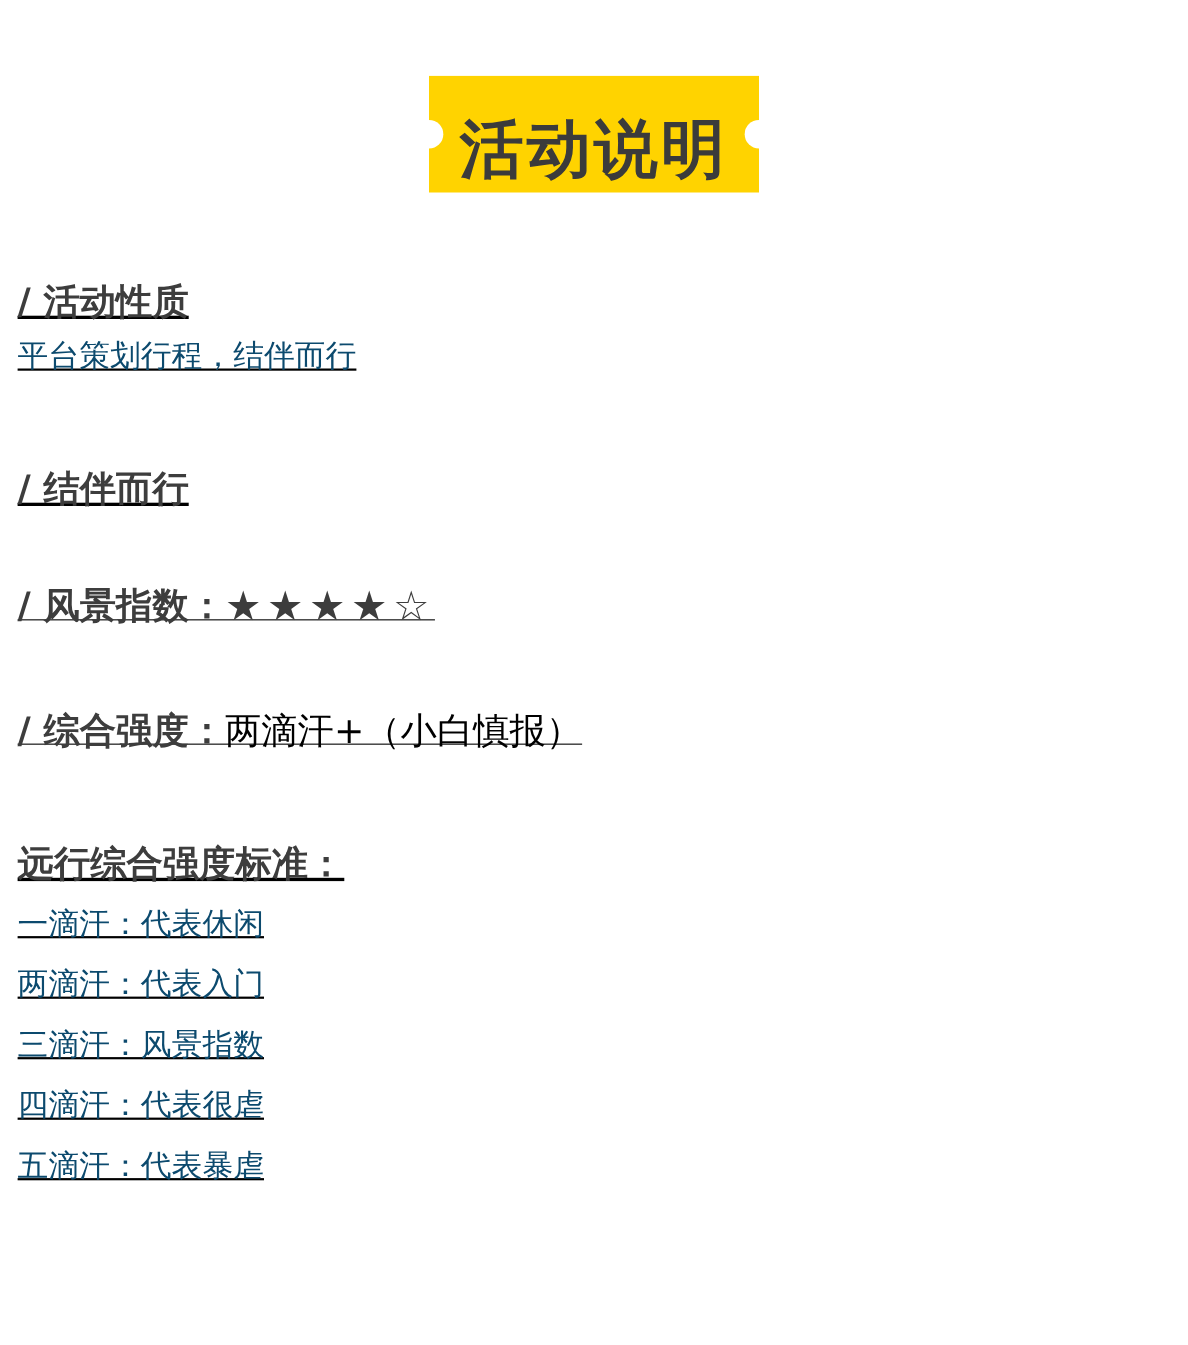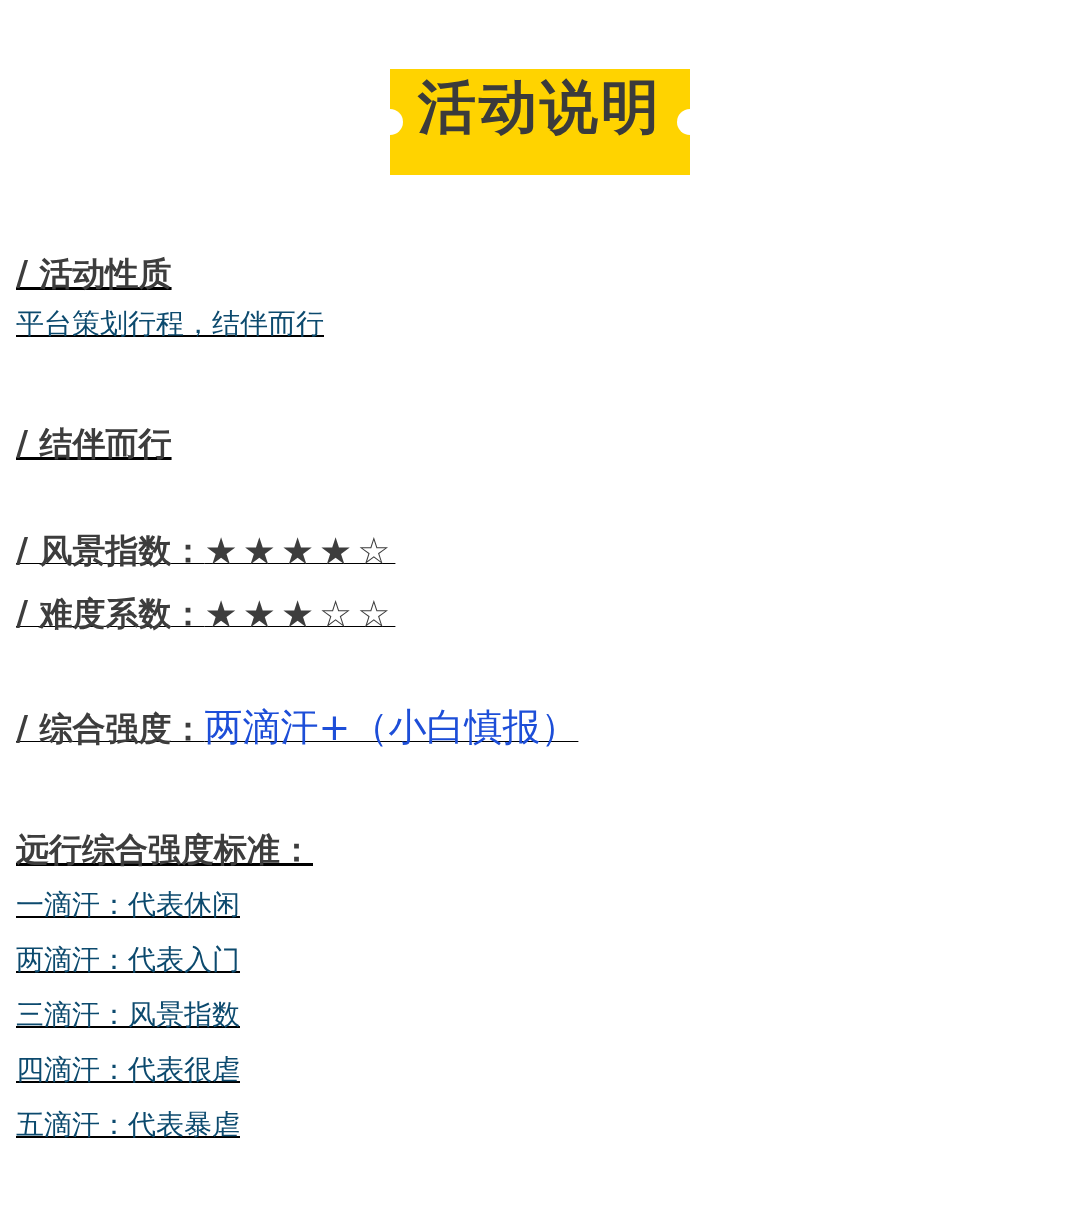--- a/index.html
+++ b/index.html
@@ -16,21 +16,21 @@
     overflow: hidden;
   }
   
   .banner {
     position: relative;
     width: 300px;
     height: 106px;
     margin: 69px auto 0 auto;
     background: #FFD300;
     display: flex;
-    align-items: flex-start;
+    align-items: flex-end;
     justify-content: center;
   }
   .notch {
     position: absolute;
     top: 50%;
     width: 26px;
     height: 26px;
     background: #ffffff;
     border-radius: 50%;
     transform: translateY(-50%);
@@ -67,21 +67,21 @@
     line-height: 58px;
     white-space: nowrap;
   }
   .stars {
     font-size: 37px;
     color: #3D3D3D;
     letter-spacing: 5px;
     vertical-align: -2px;
   }
   .intensity        { margin-top: 53px; line-height: 50px; white-space: nowrap; }
-  .intensity .value { font-size: 38px; color: #1d4ed8; }
+  .intensity .value { font-size: 33px; color: #000000; }
   .standards        { margin-top: 62px; }
   .standards .heading { line-height: 55px; }
   .standards .body-line { line-height: 55px; }
 </style>
 </head>
 <body>
 
 <div class="page">
 
   <div class="banner">
@@ -98,23 +98,20 @@
     </div>
 
     <div class="section section-content">
       <div class="heading">/ 结伴而行</div>
     </div>
 
     <div class="ratings">
       <div class="rating-line">
         <span class="heading">/ 风景指数：</span><span class="stars">★★★★☆</span>
       </div>
-      <div class="rating-line">
-        <span class="heading">/ 难度系数：</span><span class="stars">★★★☆☆</span>
-      </div>
     </div>
 
     <div class="intensity">
       <span class="heading">/ 综合强度：</span><span class="value">两滴汗+（小白慎报）</span>
     </div>
 
     <div class="standards">
       <div class="heading">远行综合强度标准：</div>
       <div class="body-line">一滴汗：代表休闲</div>
       <div class="body-line">两滴汗：代表入门</div>

